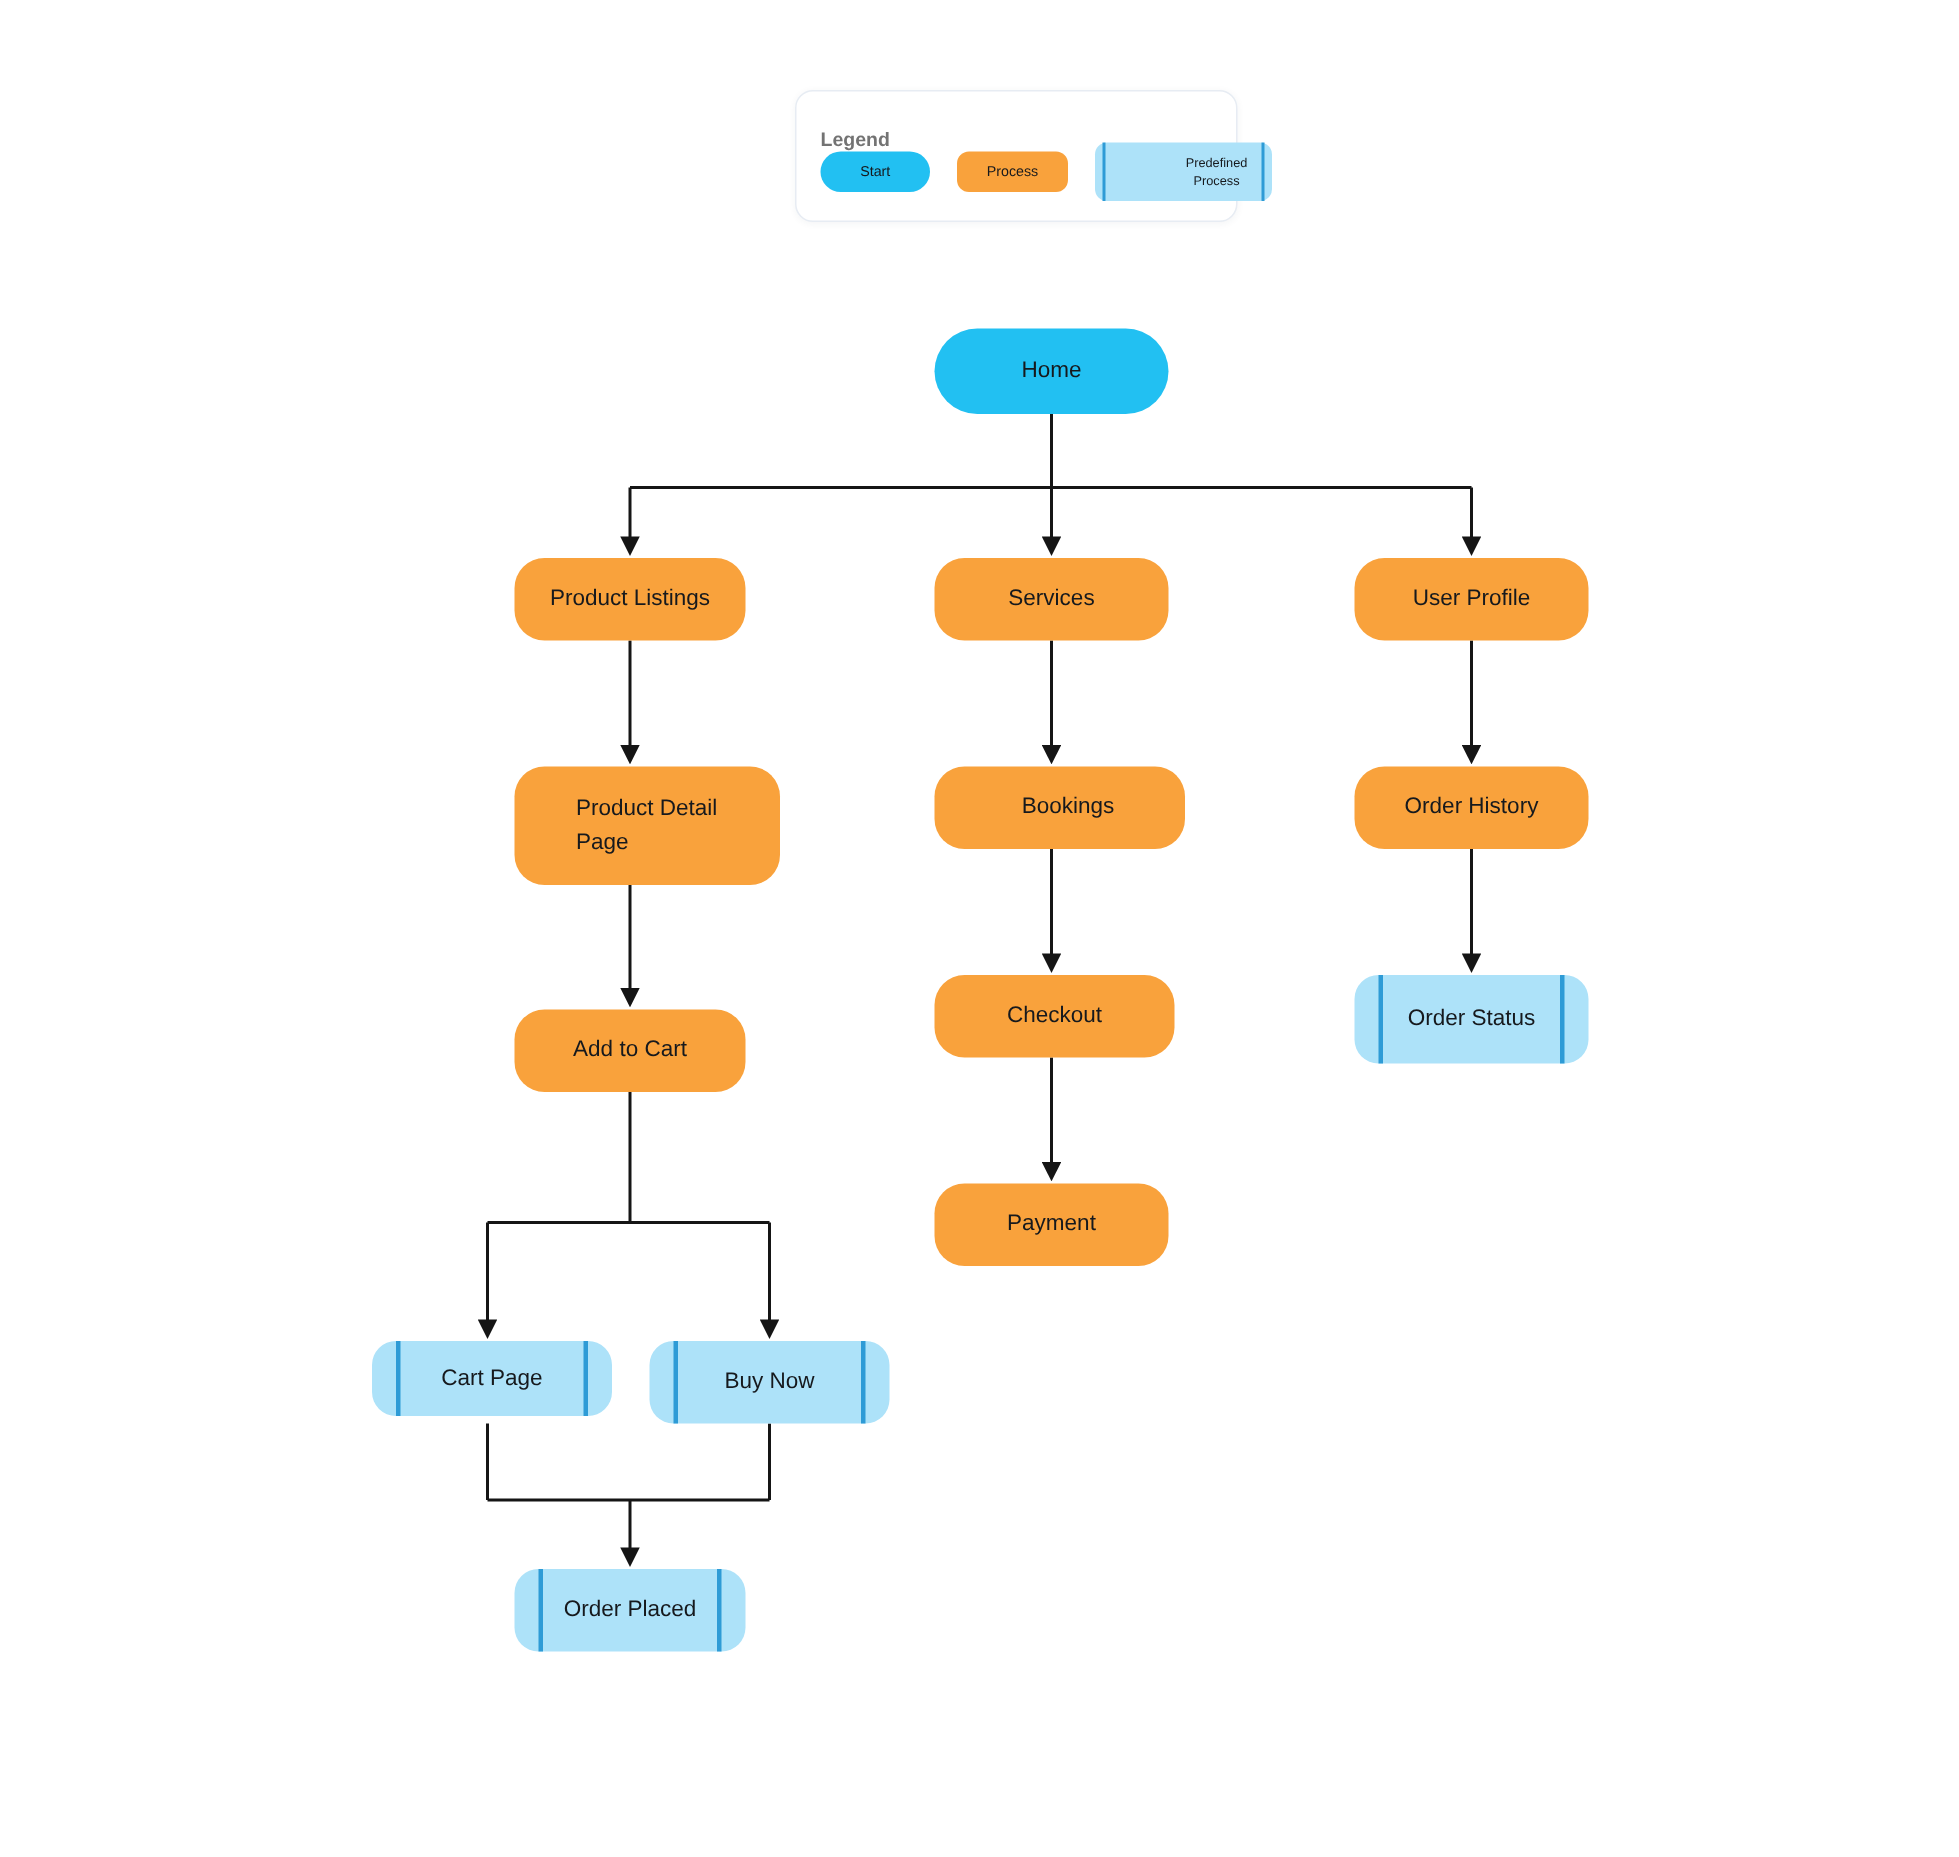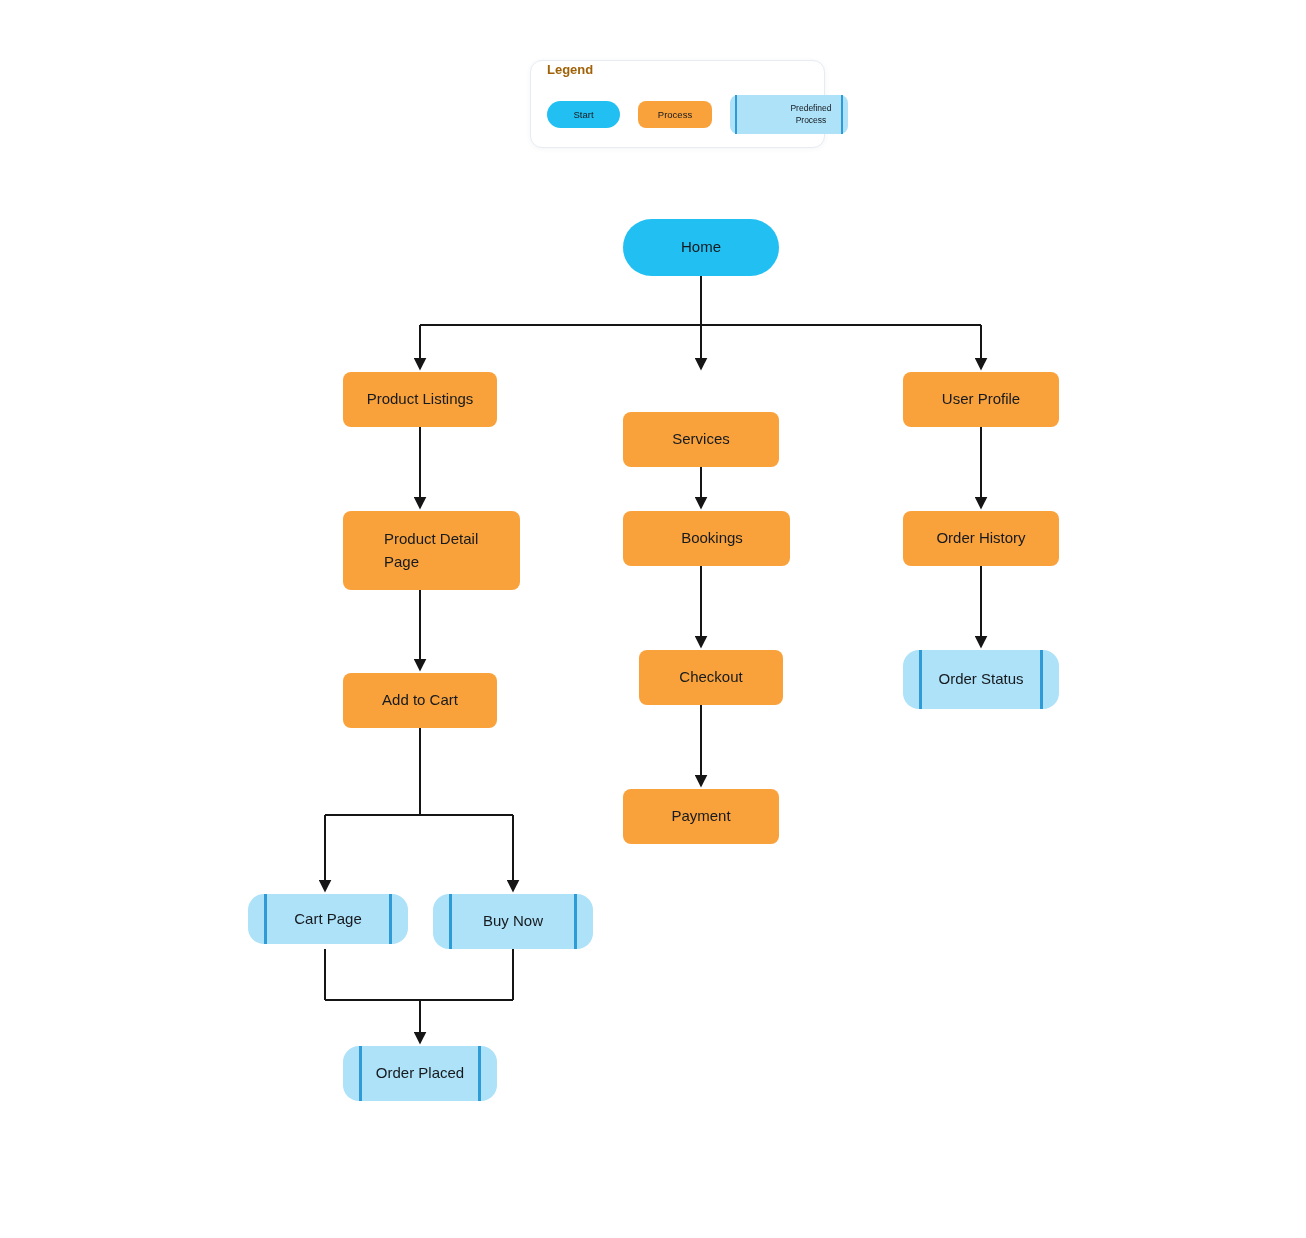--- a/index.html
+++ b/index.html
@@ -18,32 +18,32 @@
 
   
   #edges{position:absolute;left:0;top:0;width:1306px;height:1238px;z-index:0;}
   .edge{stroke:var(--line-color);stroke-width:2;fill:none;}
 
   
   .node{position:absolute;z-index:1;display:flex;align-items:center;justify-content:center;
         text-align:left;font-size:15px;line-height:1.5;color:var(--label-color);}
   .node .node-label{position:relative;z-index:2;padding:0 18px;}
   .node.start{background:var(--start-fill);border-radius:999px;}
-  .node.process{background:var(--process-fill);border-radius:8px;}
+  .node.process{background:var(--process-fill);border-radius:20px;}
   .node.predefined{background:var(--predefined-fill);border-radius:16px;}
   .node.predefined::before,.node.predefined::after{
     content:"";position:absolute;top:0;bottom:0;width:3px;background:var(--predefined-bar);z-index:1;}
   .node.predefined::before{left:16px;}
   .node.predefined::after{right:16px;}
 
   
   #legend{position:absolute;left:530px;top:60px;width:295px;height:88px;z-index:2;
           background:#fff;border:1px solid var(--legend-border);border-radius:12px;
           box-shadow:0 1px 5px rgba(30,50,80,.05);box-sizing:border-box;}
-  #legend .legend-title{position:absolute;left:16px;top:1px;font-size:13px;font-weight:700;color:#a16207;}
+  #legend .legend-title{position:absolute;left:16px;top:24px;font-size:13px;font-weight:700;color:#737373;}
   .mini{position:absolute;display:flex;align-items:center;justify-content:center;
         text-align:center;font-size:9.5px;color:var(--label-color);}
   .mini.start{left:16px;top:40px;width:73px;height:27px;background:var(--start-fill);border-radius:999px;}
   .mini.process{left:107px;top:40px;width:74px;height:27px;background:var(--process-fill);border-radius:8px;}
   .mini.predefined{left:199px;top:34px;width:74px;height:39px;background:var(--predefined-fill);
                    border-radius:8px;font-size:8.5px;line-height:1.35;padding-left:44px;}
   .mini.predefined .mini-label{padding:0 9px;position:relative;z-index:2;}
   .mini.predefined::before,.mini.predefined::after{
     content:"";position:absolute;top:0;bottom:0;width:2px;background:var(--predefined-bar);}
   .mini.predefined::before{left:5px;}
@@ -99,21 +99,21 @@
   </div>
 
   <div class="node start" style="left:623px;top:219px;width:156px;height:57px;">
     <span class="node-label">Home</span>
   </div>
 
   <div class="node process" style="left:343px;top:372px;width:154px;height:55px;">
     <span class="node-label">Product Listings</span>
   </div>
 
-  <div class="node process" style="left:623px;top:372px;width:156px;height:55px;margin-top:40px;">
+  <div class="node process" style="left:623px;top:372px;width:156px;height:55px;">
     <span class="node-label">Services</span>
   </div>
 
   <div class="node process" style="left:903px;top:372px;width:156px;height:55px;">
     <span class="node-label">User Profile</span>
   </div>
 
   <div class="node process" style="left:343px;top:511px;width:154px;height:79px;padding-left:23px;">
     <span class="node-label">Product Detail Page</span>
   </div>
@@ -123,21 +123,21 @@
   </div>
 
   <div class="node process" style="left:903px;top:511px;width:156px;height:55px;">
     <span class="node-label">Order History</span>
   </div>
 
   <div class="node process" style="left:343px;top:673px;width:154px;height:55px;">
     <span class="node-label">Add to Cart</span>
   </div>
 
-  <div class="node process" style="left:623px;top:650px;width:144px;height:55px;margin-left:16px;">
+  <div class="node process" style="left:623px;top:650px;width:160px;height:55px;">
     <span class="node-label">Checkout</span>
   </div>
 
   <div class="node predefined" style="left:903px;top:650px;width:156px;height:59px;">
     <span class="node-label">Order Status</span>
   </div>
 
   <div class="node process" style="left:623px;top:789px;width:156px;height:55px;">
     <span class="node-label">Payment</span>
   </div>

